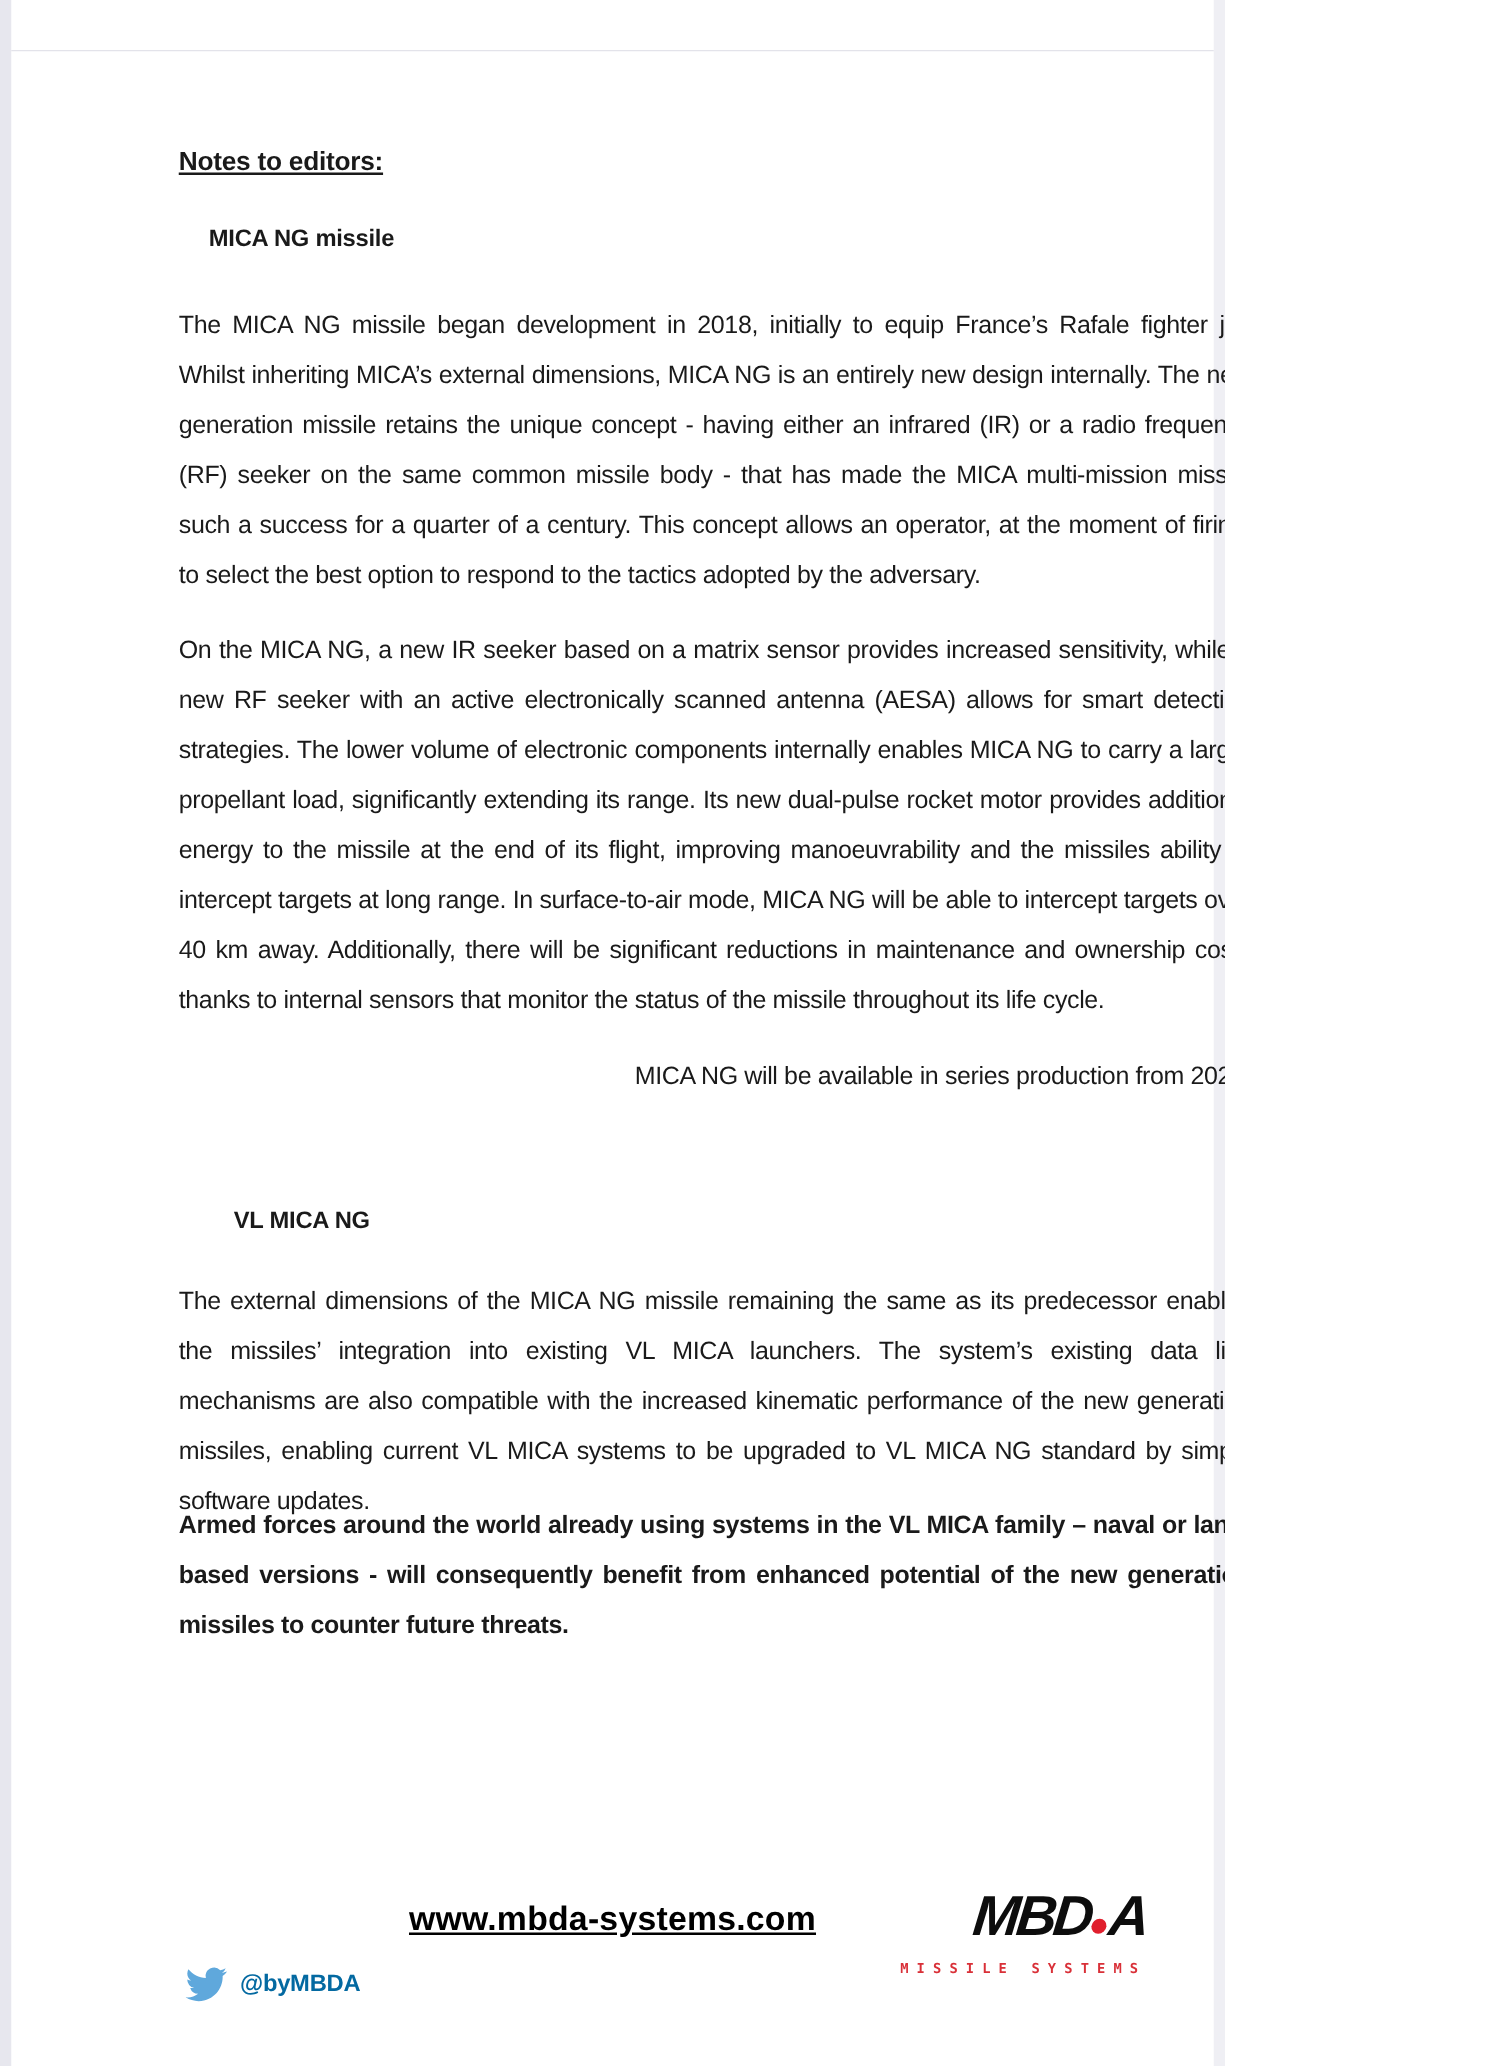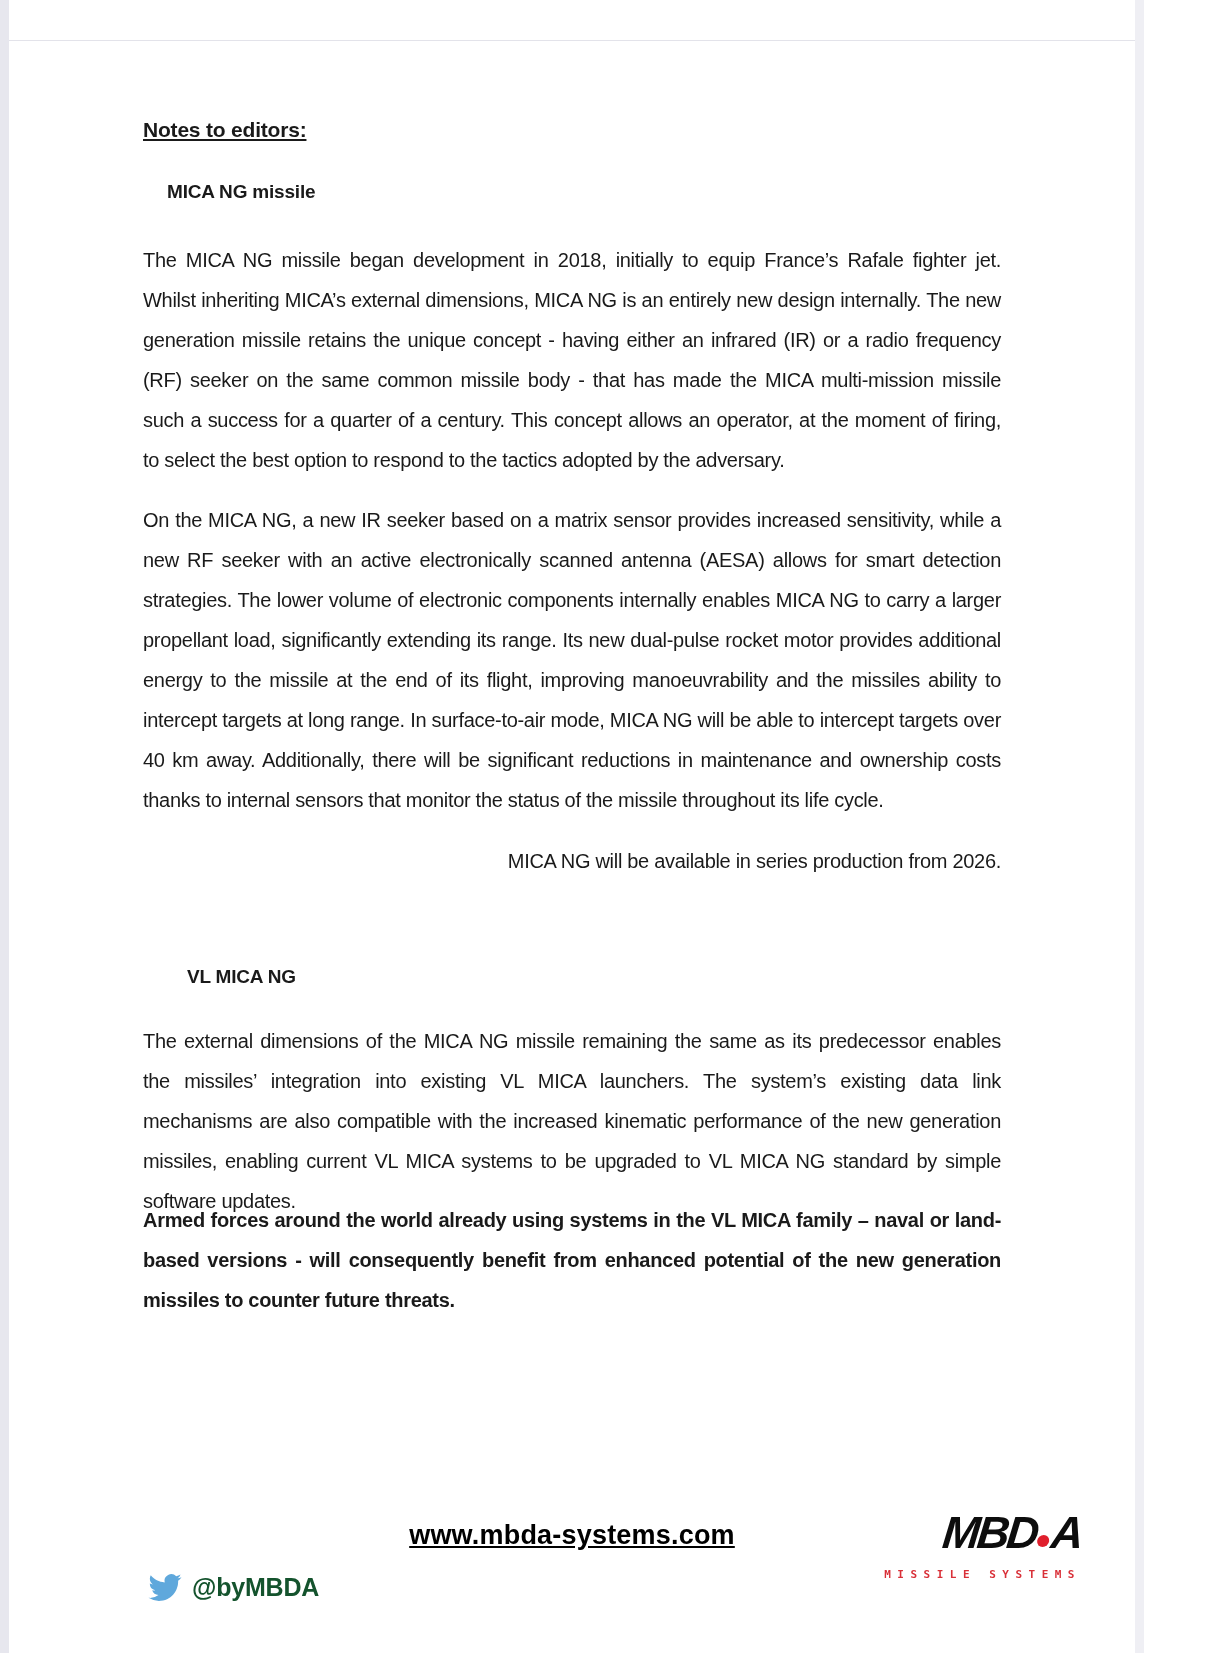--- a/index.html
+++ b/index.html
@@ -1,19 +1,19 @@
 <!DOCTYPE html>
 <html><head>
 <meta charset="utf-8">
 <style>
   * { margin: 0; padding: 0; box-sizing: border-box; }
   html, body { background: #ffffff; }
   .viewport {
     position: relative;
-    width: 1144px;
+    width: 980px;
     height: 1653px;
     background: #ffffff;
     overflow: hidden;
     font-family: "Liberation Sans", sans-serif;
     color: #1a1a1a;
     padding-left: 48px;
   }
   
   .gutter { position: absolute; top: 0; bottom: 0; width: 9px; background: #e7e7ee; }
   .gutter-left  { left: 0; }
@@ -84,21 +84,21 @@
     font-size: 11px; font-weight: bold; color: #d93038;
     letter-spacing: 6.5px; white-space: nowrap;
     font-family: "DejaVu Sans Mono", monospace;
   }
 
   .tw-block {
     position: absolute; left: 145px; top: 1571px;
     display: flex; align-items: center; gap: 7px; cursor: pointer;
   }
   .tw-icon { width: 40px; height: 33px; }
-  .tw-handle { font-size: 25px; font-weight: bold; color: #14532d; letter-spacing: -0.2px; }
+  .tw-handle { font-size: 19px; font-weight: bold; color: #0369a1; letter-spacing: -0.2px; }
 </style>
 </head>
 <body>
 
 <div class="viewport">
 
   <div class="gutter gutter-left"></div>
   <div class="gutter gutter-right"></div>
   <div class="page-top-line"></div>
 

